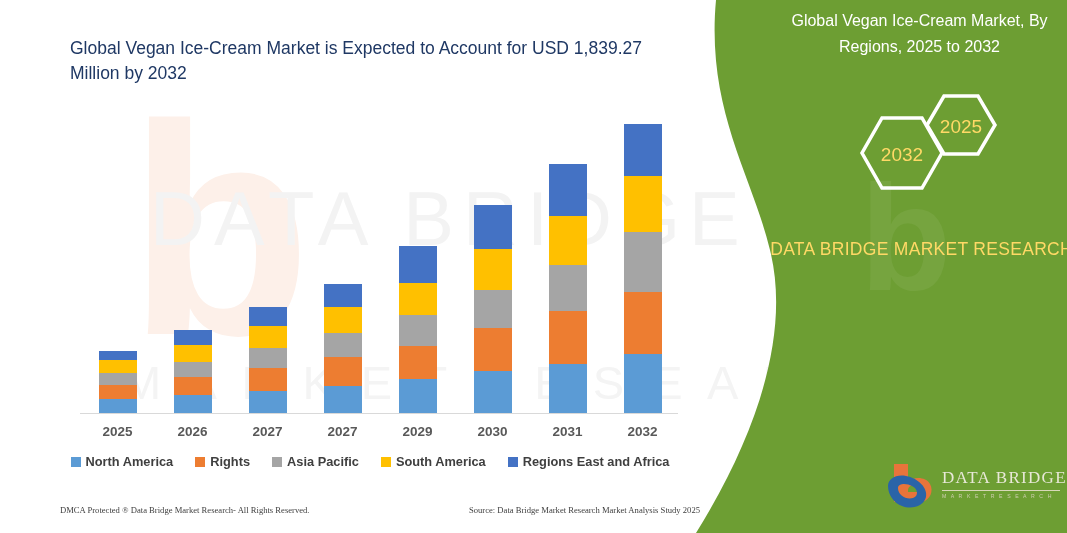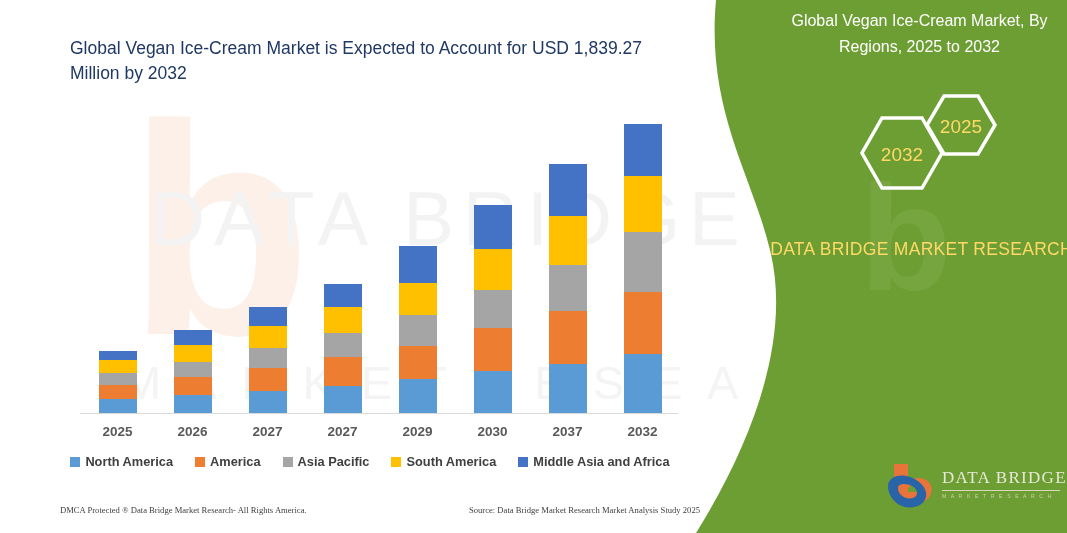--- a/index.html
+++ b/index.html
@@ -197,49 +197,49 @@
       </div>
     <div class="axis-line"></div>
 
     <div class="year-axis" id="year-axis">
         <div class="year-label" style="left: 5.5px;">2025</div>
         <div class="year-label" style="left: 80.5px;">2026</div>
         <div class="year-label" style="left: 155.5px;">2027</div>
         <div class="year-label" style="left: 230.5px;">2027</div>
         <div class="year-label" style="left: 305.5px;">2029</div>
         <div class="year-label" style="left: 380.5px;">2030</div>
-        <div class="year-label" style="left: 455.5px;">2037</div>
+        <div class="year-label" style="left: 455.5px;">2031</div>
         <div class="year-label" style="left: 530.5px;">2032</div>
       </div>
 
     <div class="legend" id="legend">
         <div class="legend-item">
           <span class="legend-swatch" style="background: rgb(91, 155, 213);"></span>
           <span class="legend-text">North America</span>
         </div>
         <div class="legend-item">
           <span class="legend-swatch" style="background: rgb(237, 125, 49);"></span>
-          <span class="legend-text">America</span>
+          <span class="legend-text">Rights</span>
         </div>
         <div class="legend-item">
           <span class="legend-swatch" style="background: rgb(165, 165, 165);"></span>
           <span class="legend-text">Asia Pacific</span>
         </div>
         <div class="legend-item">
           <span class="legend-swatch" style="background: rgb(255, 192, 0);"></span>
           <span class="legend-text">South America</span>
         </div>
         <div class="legend-item">
           <span class="legend-swatch" style="background: rgb(68, 114, 196);"></span>
-          <span class="legend-text">Middle Asia and Africa</span>
+          <span class="legend-text">Regions East and Africa</span>
         </div>
       </div>
 
     <div class="footer">
-      <span>DMCA Protected ® Data Bridge Market Research-  All Rights America.</span>
+      <span>DMCA Protected ® Data Bridge Market Research-  All Rights Reserved.</span>
       <span>Source: Data Bridge Market Research  Market Analysis Study 2025</span>
     </div>
   </div>
 
   <div class="right-content">
 
     <div class="right-title">Global Vegan Ice-Cream Market, By Regions, 2025 to 2032</div>
 
     <div class="hex-wrap">
       <svg width="190" height="115" viewBox="0 0 190 115">

